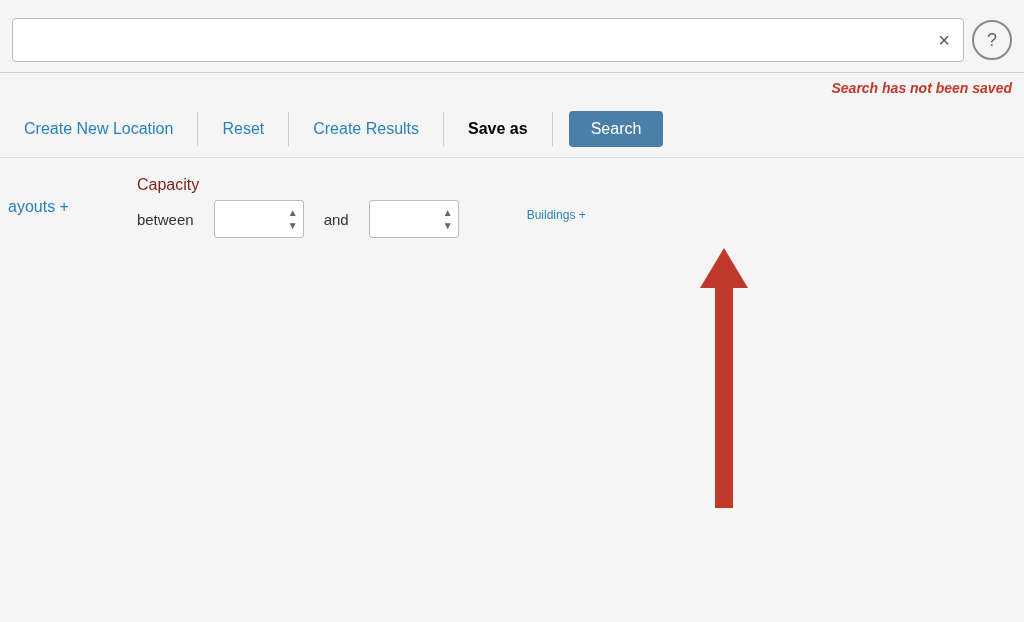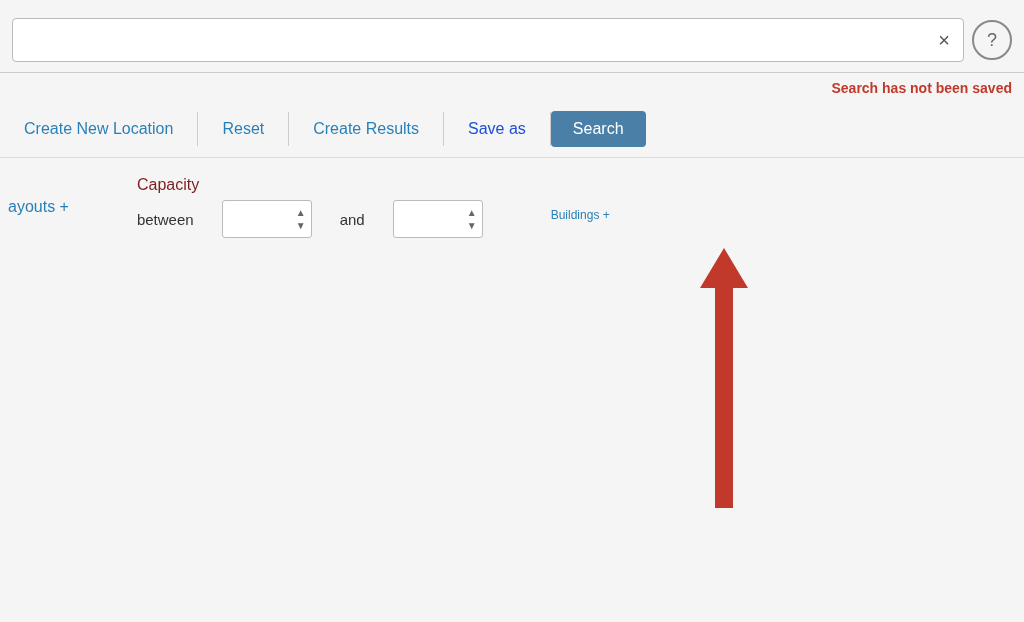--- a/index.html
+++ b/index.html
@@ -80,20 +80,21 @@
     .not-saved-row {
       text-align: right;
       padding: 6px 12px 4px 12px;
       background: #f5f5f5;
     }
 
     .not-saved-text {
       color: #c0392b;
       font-size: 14px;
       font-weight: 600;
+      font-style: italic;
     }
 
     
     .actions-row {
       display: flex;
       align-items: center;
       padding: 10px 12px 10px 0;
       background: #f5f5f5;
       border-bottom: 1px solid #ddd;
       gap: 0;
@@ -108,34 +109,34 @@
       padding: 8px 24px;
       text-decoration: none;
       border-right: 1px solid #ccc;
     }
 
     .action-link:first-child {
       border-left: none;
     }
 
     .action-link.save-as {
-      font-weight: 400;
-      color: #1d4ed8;
+      font-weight: 700;
+      color: #000000;
     }
 
     .search-btn {
       background: #4a7fa8;
       color: #fff;
       border: none;
       border-radius: 4px;
       padding: 9px 22px;
       font-size: 16px;
       font-weight: 500;
       cursor: pointer;
-      margin-left: 0;
+      margin-left: 16px;
     }
 
     
     .filter-row {
       display: flex;
       align-items: center;
       padding: 18px 12px 18px 0;
       background: #f5f5f5;
       gap: 60px;
     }
@@ -158,21 +159,21 @@
 
     .capacity-label {
       color: #7f1d1d;
       font-size: 16px;
       font-weight: 500;
     }
 
     .capacity-inputs {
       display: flex;
       align-items: center;
-      gap: 28px;
+      gap: 20px;
     }
 
     .between-label, .and-label {
       color: #333;
       font-size: 15px;
     }
 
     .spin-input {
       width: 90px;
       height: 38px;

